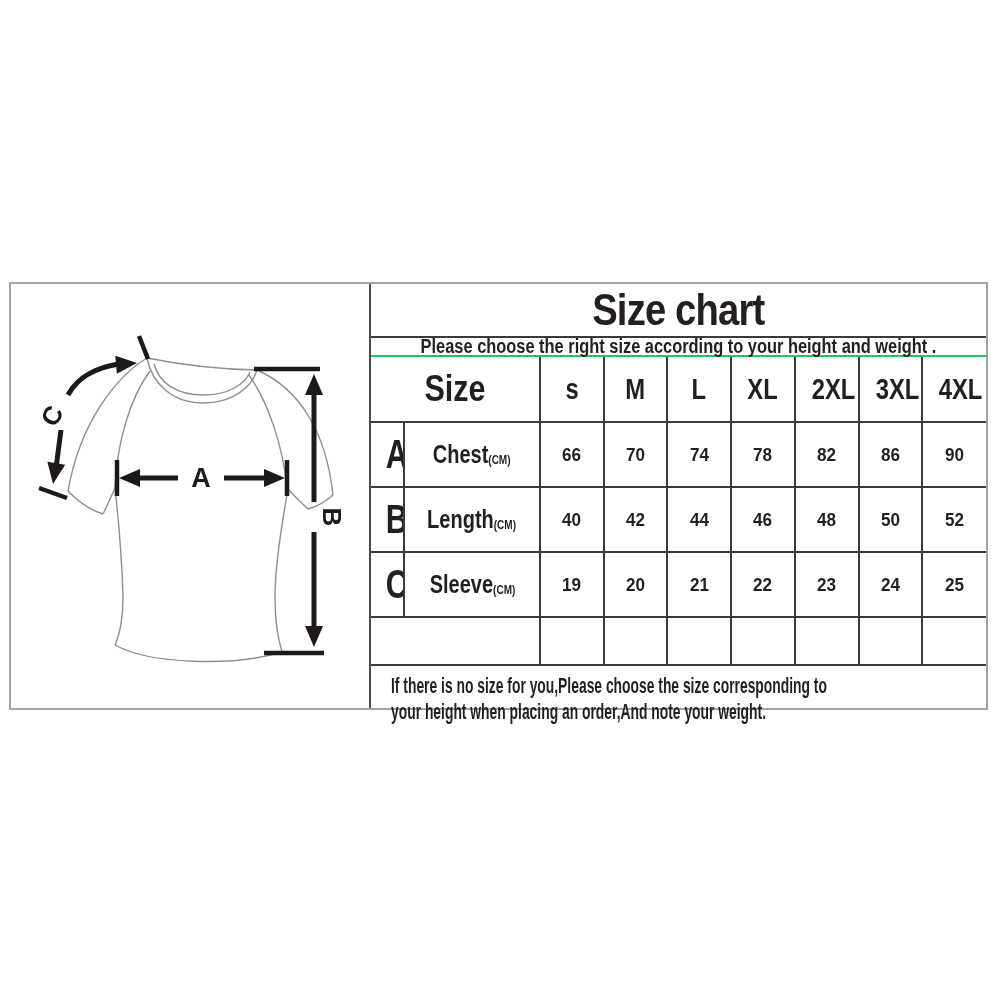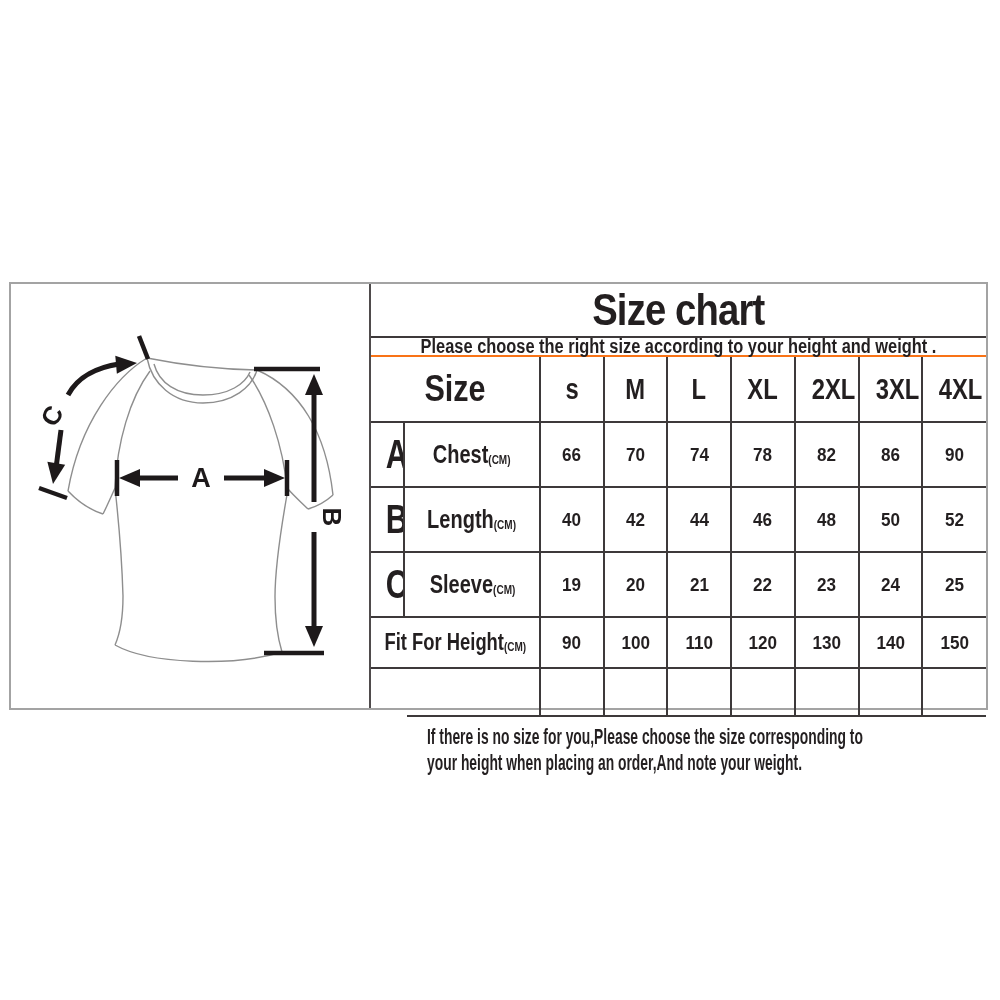--- a/index.html
+++ b/index.html
@@ -7,36 +7,36 @@
   .frame{
     position:absolute;left:9px;top:282px;width:979px;height:428px;
     border:2px solid #a3a3a3;box-sizing:border-box;background:#ffffff;
     display:flex;flex-direction:row;
   }
   .shirt-panel{width:358px;height:100%;position:relative;flex:0 0 auto;}
   .shirt-panel svg{display:block;}
   .table-panel{flex:1 1 auto;border-left:2px solid #4f4b4c;display:flex;flex-direction:column;min-width:0;}
   .title-row{height:63px;box-sizing:border-box;border-bottom:2px solid #3d393a;display:flex;align-items:center;justify-content:center;}
   .title-row .t{font-size:45px;font-weight:bold;letter-spacing:-1px;display:inline-block;transform:scaleX(0.85);white-space:nowrap;}
-  .subtitle-row{height:19px;box-sizing:border-box;border-bottom:2px solid #f97316;display:flex;align-items:center;justify-content:center;}
+  .subtitle-row{height:19px;box-sizing:border-box;border-bottom:2px solid #22c55e;display:flex;align-items:center;justify-content:center;}
   .subtitle-row .t{font-size:20px;font-weight:bold;display:inline-block;transform:scaleX(0.82);white-space:nowrap;}
   table.size-table{width:100%;border-collapse:collapse;border-style:hidden;table-layout:fixed;}
   table.size-table td{border:2px solid #3d393a;text-align:center;vertical-align:middle;padding:11px;overflow:hidden;}
   .cond{display:inline-block;transform:scaleX(0.80);transform-origin:center center;white-space:nowrap;}
   .condleft{transform-origin:left center;}
   .size-head .t{font-size:36px;font-weight:bold;display:inline-block;transform:scaleX(0.85);}
   .size-col .t{font-size:29px;font-weight:bold;display:inline-block;transform:scaleX(0.82);}
   .letter{font-size:41px;font-weight:bold;line-height:1;display:inline-block;transform:scaleX(0.75);}
   .mlabel{font-size:25px;font-weight:bold;}
   .fitlabel{font-size:23px;font-weight:bold;}
   .unit{font-size:12.5px;font-weight:bold;position:relative;top:1px;}
   .val{font-size:19px;font-weight:bold;display:inline-block;transform:scaleX(0.9);}
   .fit-cell{text-align:left !important;}
   .fit-cell .cond{padding-left:3px;}
-  .footer{flex:1 1 auto;border-top:2px solid #3d393a;padding:7px 10px 12px 20px;margin-left:36px;}
+  .footer{flex:1 1 auto;border-top:2px solid #3d393a;padding:7px 10px 12px 20px;}
   .footer .line{font-size:22px;font-weight:bold;line-height:26px;display:block;transform:scaleX(0.63);transform-origin:left center;white-space:nowrap;}
   .shirt-stroke{fill:none;stroke:#8e8e8e;stroke-width:1.4;}
   .meas{stroke:#1d191a;fill:none;}
   .meas-fill{fill:#1d191a;stroke:none;}
   .meas-text{font-family:"Liberation Sans",sans-serif;font-weight:bold;fill:#1d191a;}
 </style>
 </head>
 <body>
 
 <div class="frame">
@@ -153,30 +153,20 @@
             <td><span class="cond"><span class="mlabel">Sleeve</span><span class="unit">(CM)</span></span></td>
             <td><span class="val">19</span></td>
             <td><span class="val">20</span></td>
             <td><span class="val">21</span></td>
             <td><span class="val">22</span></td>
             <td><span class="val">23</span></td>
             <td><span class="val">24</span></td>
             <td><span class="val">25</span></td>
           </tr>
           <tr style="height: 47px;">
-            <td class="fit-cell" colspan="2"><span class="cond condleft"><span class="fitlabel">Fit For Height</span><span class="unit">(CM)</span></span></td>
-            <td><span class="val">90</span></td>
-            <td><span class="val">100</span></td>
-            <td><span class="val">110</span></td>
-            <td><span class="val">120</span></td>
-            <td><span class="val">130</span></td>
-            <td><span class="val">140</span></td>
-            <td><span class="val">150</span></td>
-          </tr>
-          <tr style="height: 47px;">
             <td colspan="2"></td>
             <td></td>
             <td></td>
             <td></td>
             <td></td>
             <td></td>
             <td></td>
             <td></td>
           </tr>
         </tbody>

